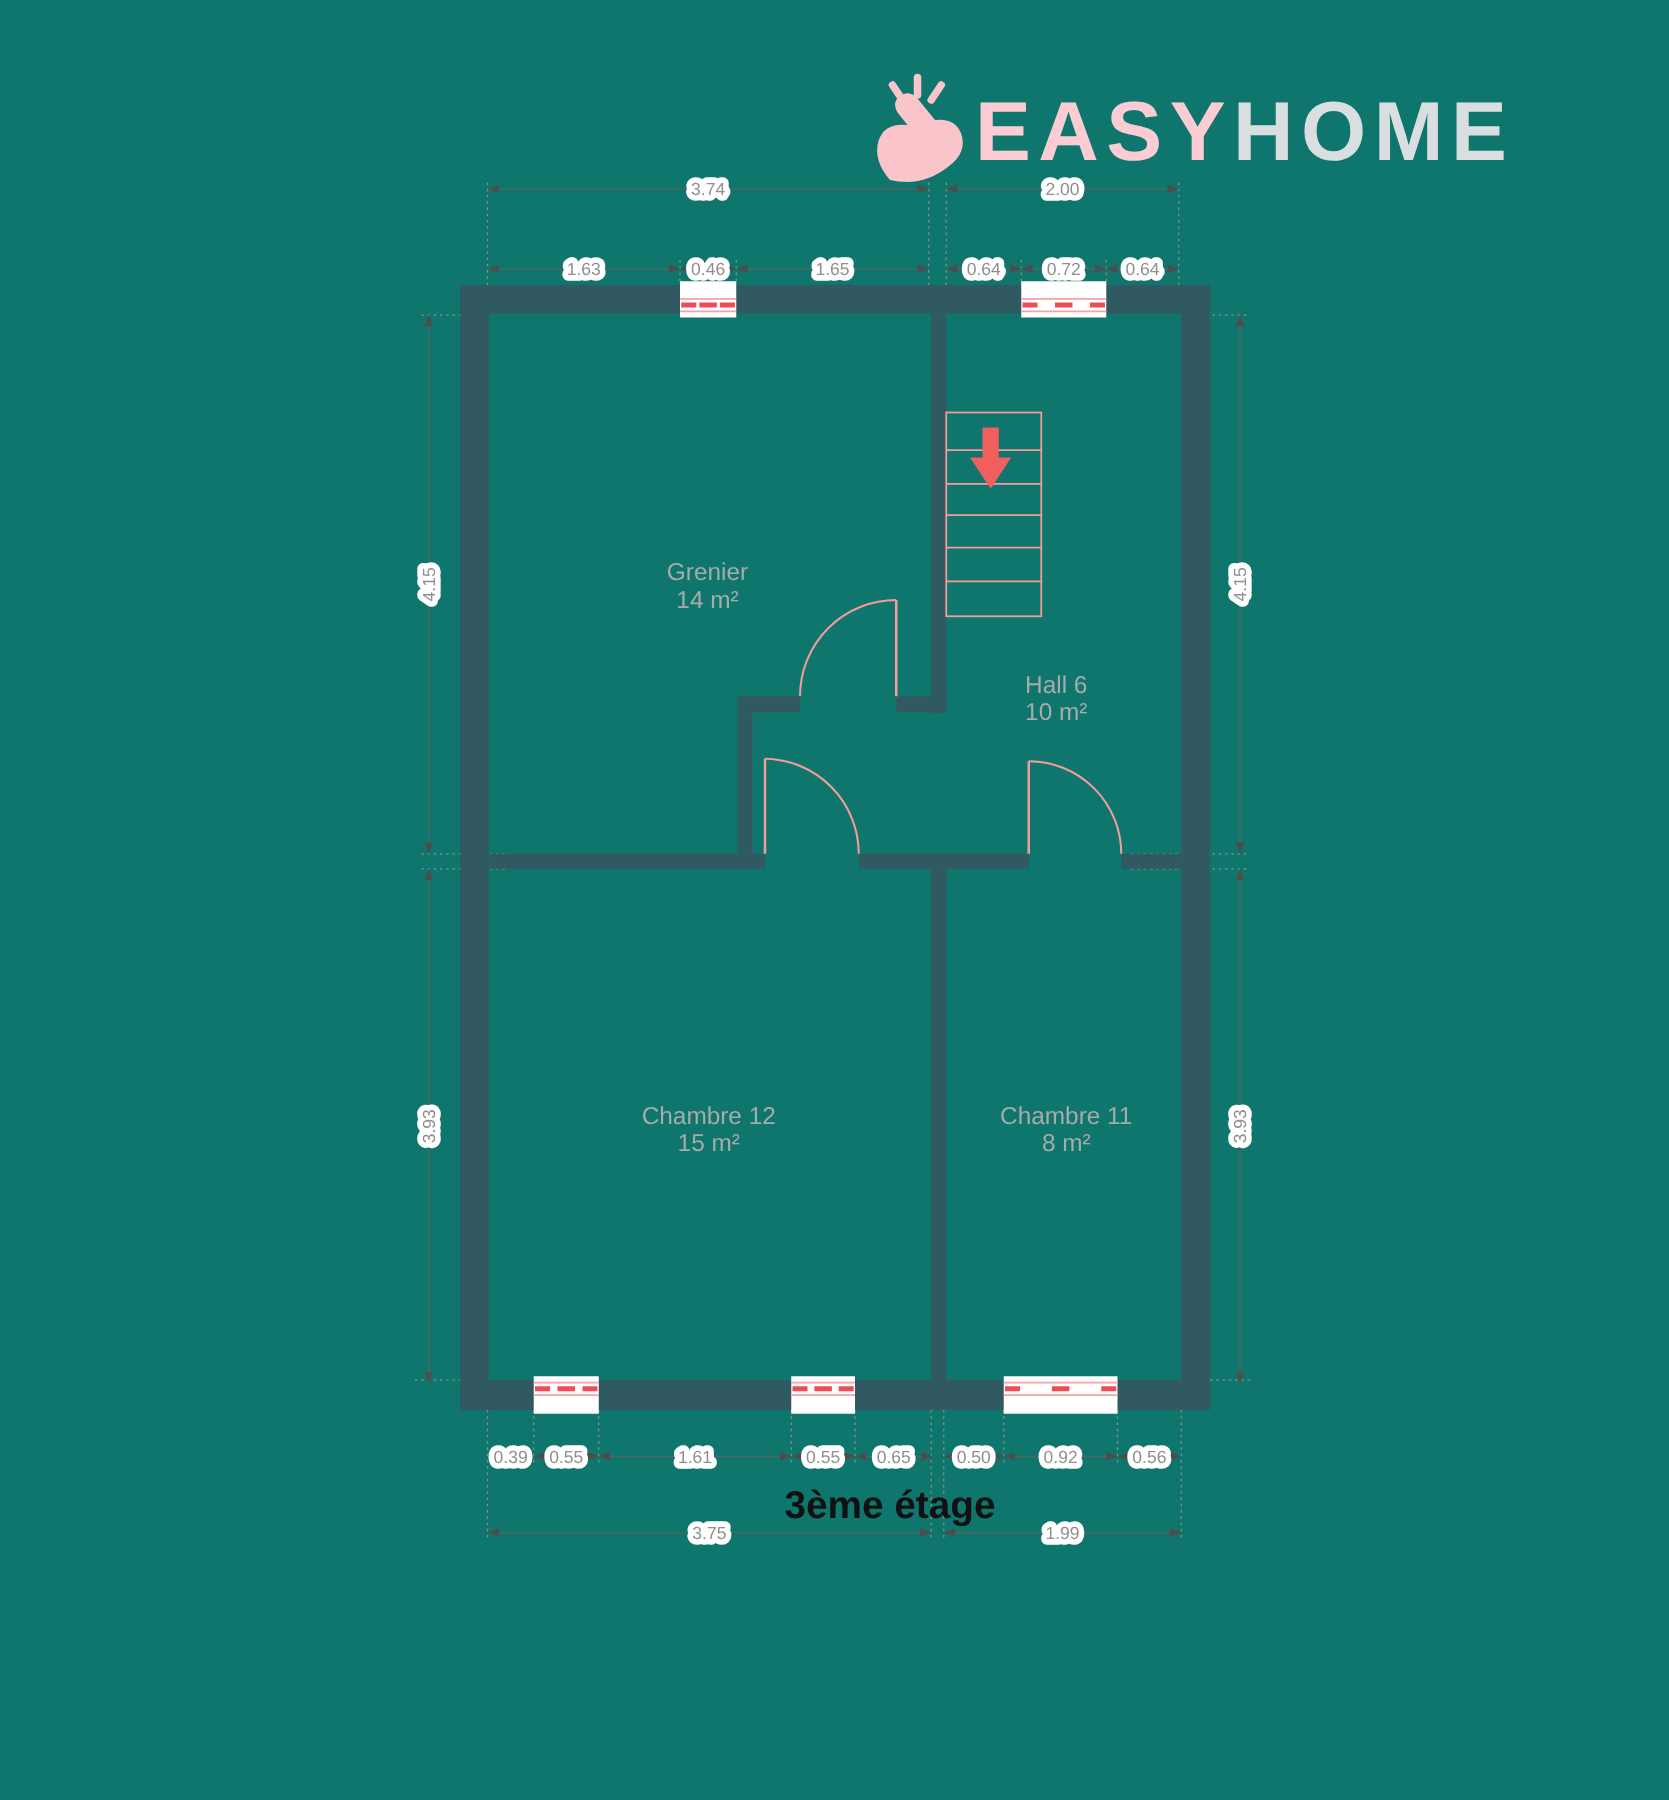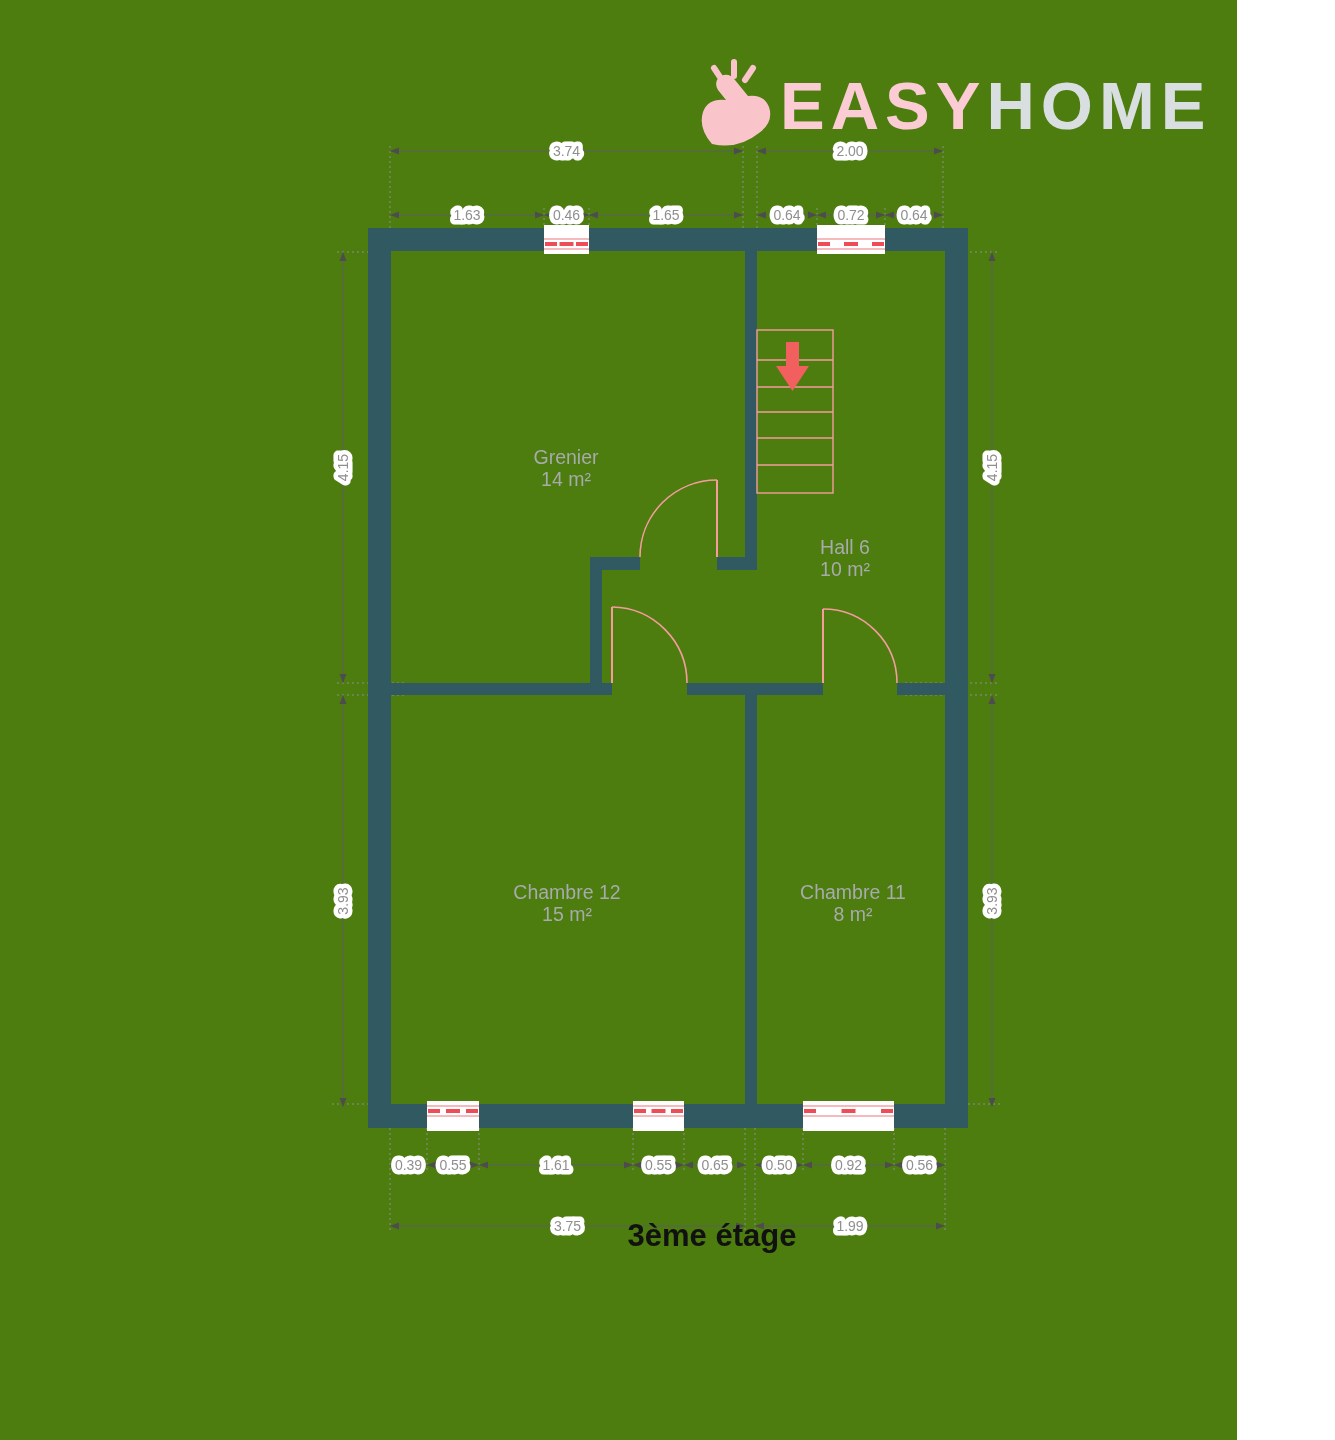--- a/index.html
+++ b/index.html
@@ -1,16 +1,16 @@
 <!DOCTYPE html>
 <html><head>
 <meta charset="utf-8">
 <style>
   html,body{margin:0;padding:0;background:#fff;}
-  .page{position:relative;width:1237px;height:1440px;background:#4d7c0f;overflow:hidden;
+  .page{position:relative;width:1335px;height:1440px;background:#0f766e;overflow:hidden;
         font-family:"Liberation Sans", sans-serif;}
   .logo{position:absolute;left:692px;top:58px;display:flex;align-items:flex-start;}
   .logo-text{position:absolute;left:88px;top:14px;font-size:67px;font-weight:900;
              letter-spacing:6px;line-height:1;white-space:nowrap;}
   .logo-easy{color:#fbccd3;}
   .logo-home{color:#d9dee1;}
   #plan{position:absolute;left:0;top:0;}
   .wall{fill:#315962;}
   .win-bg{fill:#ffffff;}
   .win-line{stroke:#f5a3a6;stroke-width:1.4;}
@@ -20,21 +20,21 @@
   .door-arc{stroke:#f59c9c;stroke-width:1.6;fill:none;}
   .door-leaf{stroke:#f59c9c;stroke-width:2;}
   .ext{stroke:#8e8e8e;stroke-width:1;stroke-dasharray:2 3;fill:none;}
   .dimline{stroke:#5f5f5f;stroke-width:1;}
   .dimarrow{fill:#4d4d4d;}
   .dimlabel{font-family:"Liberation Sans",sans-serif;font-size:14px;fill:#8f8f8f;
             paint-order:stroke;stroke:#ffffff;stroke-width:9px;stroke-linejoin:round;}
   .roomlabel{font-family:"Liberation Sans",sans-serif;font-size:19.5px;fill:#a7abab;
              text-anchor:middle;}
   .floor-title{position:absolute;left:712px;top:1186px;transform:translateX(-50%);
-               font-size:31px;font-weight:bold;color:#111;white-space:nowrap;margin-top:32px;}
+               font-size:31px;font-weight:bold;color:#111;white-space:nowrap;}
   .disclaimer{position:absolute;left:733px;top:1288px;transform:translateX(-50%);
               font-size:21px;color:#1c1c1c;white-space:nowrap;}
 </style>
 </head>
 <body>
 
 <div class="page">
 
   <div class="logo">
     <svg width="88" height="92" viewBox="0 0 88 92">

